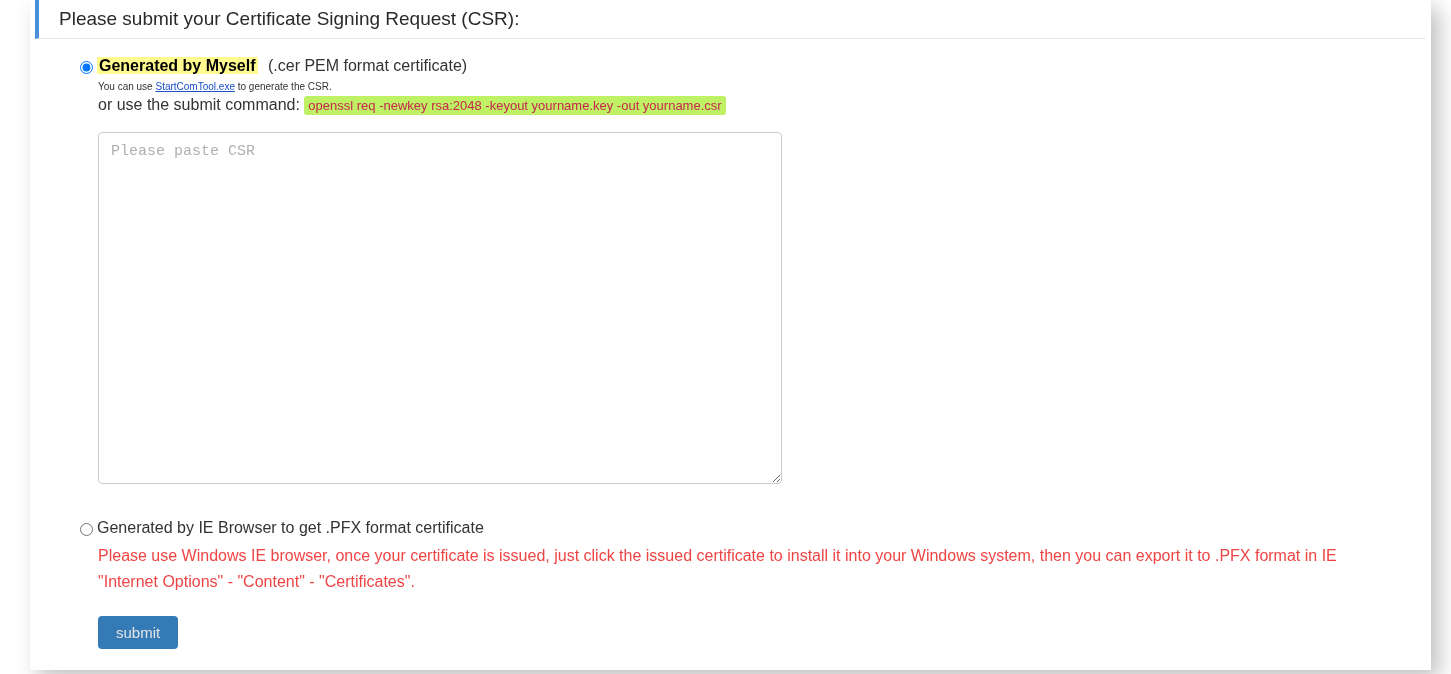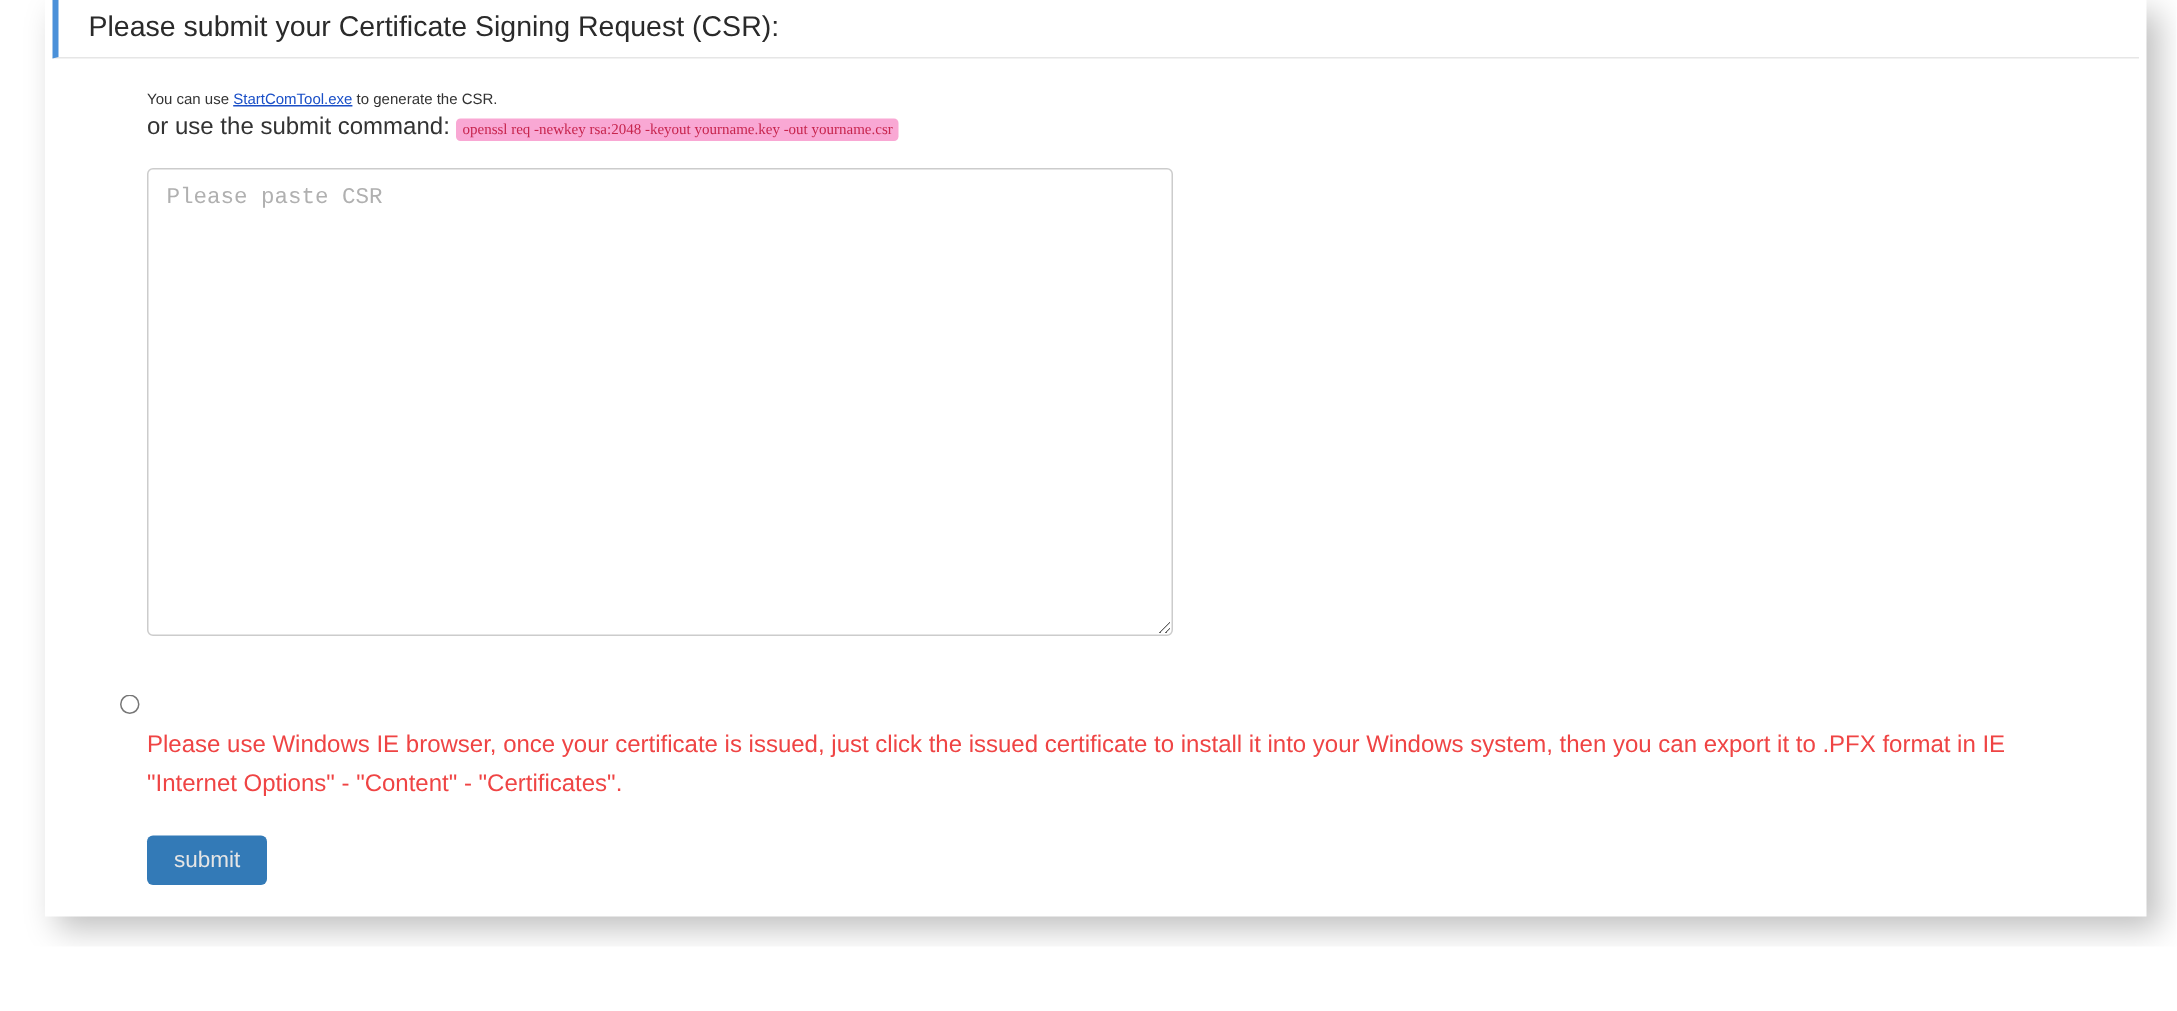--- a/index.html
+++ b/index.html
@@ -67,33 +67,33 @@
       color: #1a4fc7;
       text-decoration: underline;
       cursor: pointer;
     }
     .cmd-line {
       margin-top: 4px;
       font-size: 16px;
       color: #333;
     }
     .cmd-code {
-      font-family: Liberation Serif, serif;
+      font-family: Liberation Sans, sans-serif;
       color: #c7254e;
-      background: #f9a8d4;
+      background: #bef264;
       padding: 2px 4px;
       border-radius: 3px;
-      font-size: 10px;
+      font-size: 13px;
     }
     .textarea-wrap {
       margin-top: 18px;
     }
     textarea.csr-input {
       width: 684px;
-      height: 312px;
+      height: 352px;
       border: 1px solid #cccccc;
       border-radius: 4px;
       padding: 10px 12px;
       font-family: "Courier New", monospace;
       font-size: 15px;
       color: #999;
       resize: both;
       outline: none;
     }
     textarea.csr-input::placeholder {
@@ -126,38 +126,48 @@
 </head>
 <body>
 
 <div class="panel">
   <div class="header-bar">
     <span class="header-title">Please submit your Certificate Signing Request (CSR):</span>
   </div>
 
   <div class="content">
 
+    <div class="option-row">
+      <span class="radio-wrap">
+        <input type="radio" name="gen" checked="" style="">
+      </span>
+      <span class="option-label">
+        <span class="highlight">Generated by Myself</span>
+        <span class="suffix">(.cer PEM format certificate)</span>
+      </span>
+    </div>
 
     <div class="desc-line">
       <span>You can use </span><a class="link">StartComTool.exe</a><span> to generate the CSR.</span>
     </div>
 
     <div class="cmd-line">
       <span>or use the submit command: </span><span class="cmd-code">openssl req -newkey rsa:2048 -keyout yourname.key -out yourname.csr</span>
     </div>
 
     <div class="textarea-wrap">
       <textarea class="csr-input" placeholder="Please paste CSR" style=""></textarea>
     </div>
 
     <div class="option2">
       <div class="option-row">
         <span class="radio-wrap">
           <input type="radio" name="gen" style="">
         </span>
+        <span class="option2-label">Generated by IE Browser to get .PFX format certificate</span>
       </div>
       <div class="option2-desc">Please use Windows IE browser, once your certificate is issued, just click the issued certificate to install it into your Windows system, then you can export it to .PFX format in IE "Internet Options" - "Content" - "Certificates".</div>
     </div>
 
     <button class="submit-btn">submit</button>
 
   </div>
 </div>
 
 </body></html>

